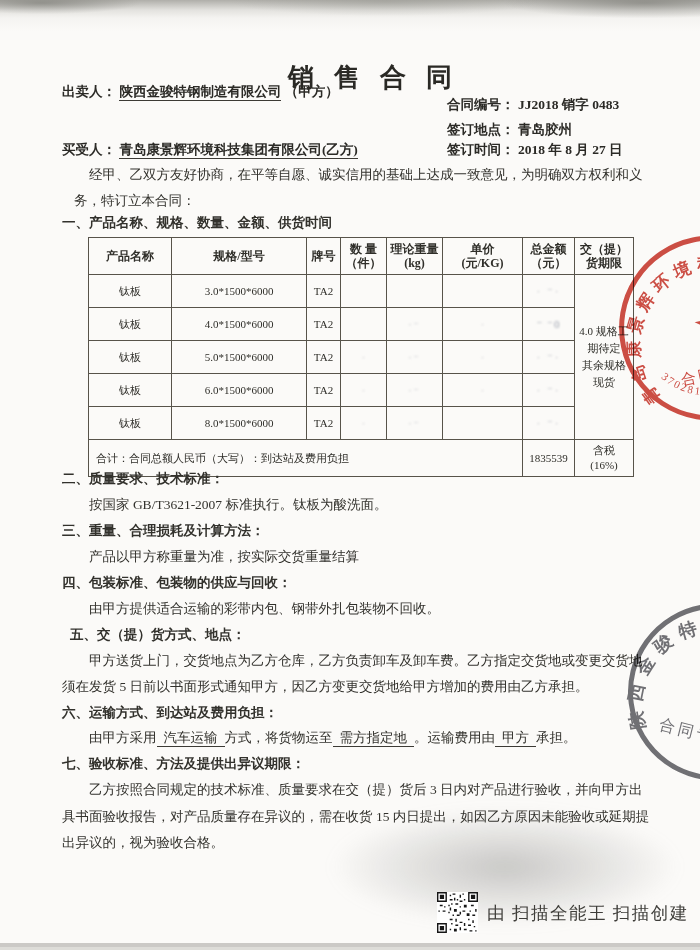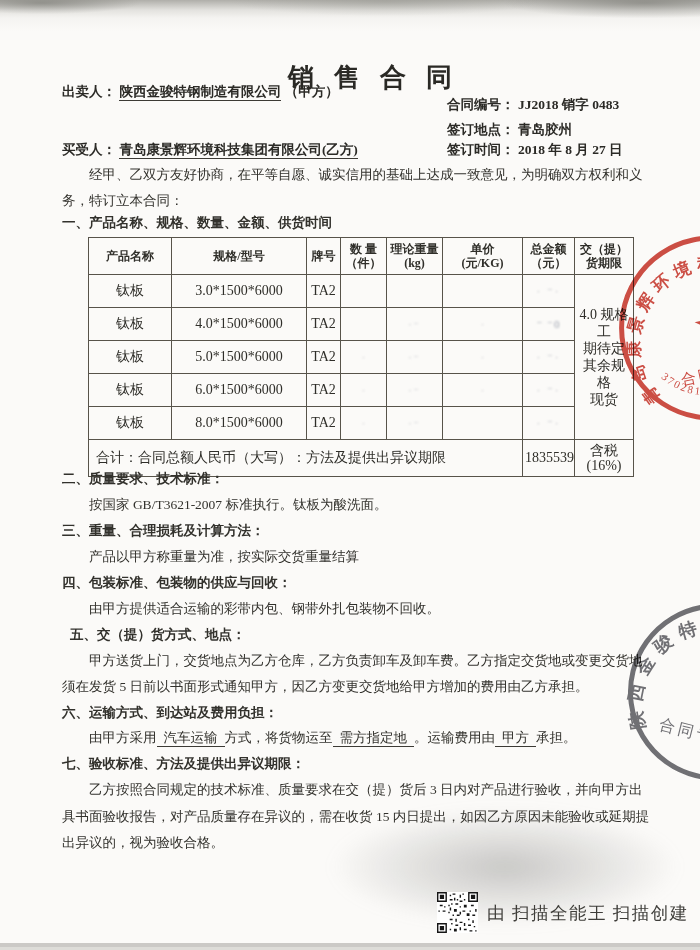--- a/index.html
+++ b/index.html
@@ -32,21 +32,21 @@
   
   .hline{position:absolute;font-size:13.5px;font-weight:700;white-space:nowrap;color:#2b2a26;}
   .uline{border-bottom:1.5px solid #3c3a35;padding-bottom:1px;}
   
   .bline{position:absolute;font-size:13.5px;white-space:nowrap;color:#32312c;}
   .bold{font-weight:700;}
   .ind{text-indent:2em;}
   
   table.goods{position:absolute;top:237px;left:88px;width:545px;border-collapse:collapse;table-layout:fixed;}
   table.goods td,table.goods th{border:1px solid #57534a;font-weight:400;text-align:center;
-    font-size:14px;padding:0 2px;color:#2f2e29;overflow:hidden;}
+    font-size:11px;padding:0 2px;color:#2f2e29;overflow:hidden;}
   table.goods th{font-weight:700;font-size:12px;line-height:14.5px;white-space:pre-line;height:36px;}
   table.goods tr.r{height:33px;}
   table.goods tr.tr-total{height:37px;}
   .cell-left{text-align:left !important;padding-left:7px !important;font-weight:700;}
   .delivery{white-space:pre-line;font-size:12.5px;line-height:17px;}
   .taxcell{white-space:pre-line;font-size:12.5px;line-height:15px;}
   
   .e1::after{content:"· ⁻·";color:#b3b7bf;filter:blur(1.1px);font-size:11px;letter-spacing:2px;}
   .e0::after{content:"⁻ ⁻0";color:#9aa0ac;filter:blur(.8px);font-size:11px;letter-spacing:1px;}
   .e2::after{content:"·⁻";color:#bcc0c7;filter:blur(1.2px);font-size:10px;letter-spacing:2px;}
@@ -89,21 +89,21 @@
   <div class="hline" style="left:62px;top:141px;">
     <span>买受人：</span>
     <span class="uline">青岛康景辉环境科技集团有限公司(乙方)</span>
   </div>
   <div class="hline" style="left:447px;top:141px;">
     <span>签订时间：</span>
     <span>2018 年 8 月 27 日</span>
   </div>
 
   <div class="bline ind" style="left:62px;top:166px;">经甲、乙双方友好协商，在平等自愿、诚实信用的基础上达成一致意见，为明确双方权利和义</div>
-  <div class="bline" style="left:62px;top:192px;">务，特订立本合同：</div>
+  <div class="bline" style="left:74px;top:192px;">务，特订立本合同：</div>
 
   <div class="bline bold" style="left:62px;top:214px;">一、产品名称、规格、数量、金额、供货时间</div>
 
   <table class="goods">
     <colgroup>
       <col style="width:83px">
         <col style="width:135px">
         <col style="width:34px">
         <col style="width:46px">
       <col style="width:56px">
@@ -170,21 +170,21 @@
     <tr class="r">
       <td>钛板</td>
       <td>8.0*1500*6000</td>
       <td>TA2</td>
       <td class="e3"></td>
       <td class="e2"></td>
       <td></td>
       <td class="e1"></td>
     </tr>
     <tr class="tr-total">
-      <td class="cell-left" colspan="6">合计：合同总额人民币（大写）：方法及提供出异议期限</td>
+      <td class="cell-left" colspan="6">合计：合同总额人民币（大写）：到达站及费用负担</td>
       <td>1835539</td>
       <td class="taxcell">含税
 (16%)</td>
     </tr>
   </tbody>
     </table>
 
   <div class="bline bold" style="left:62px;top:470px;">二、质量要求、技术标准：</div>
   <div class="bline ind" style="left:62px;top:496px;">按国家 GB/T3621-2007 标准执行。钛板为酸洗面。</div>
 

